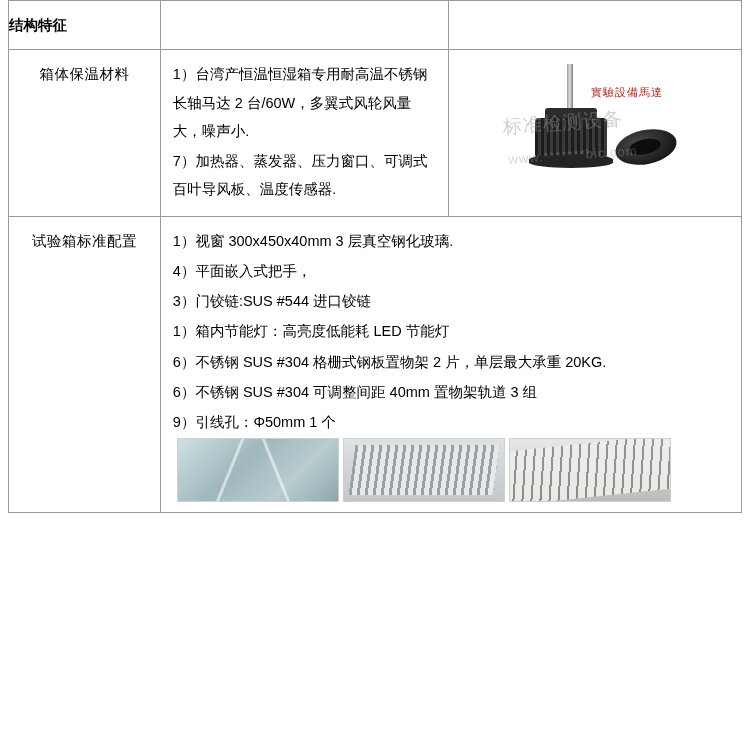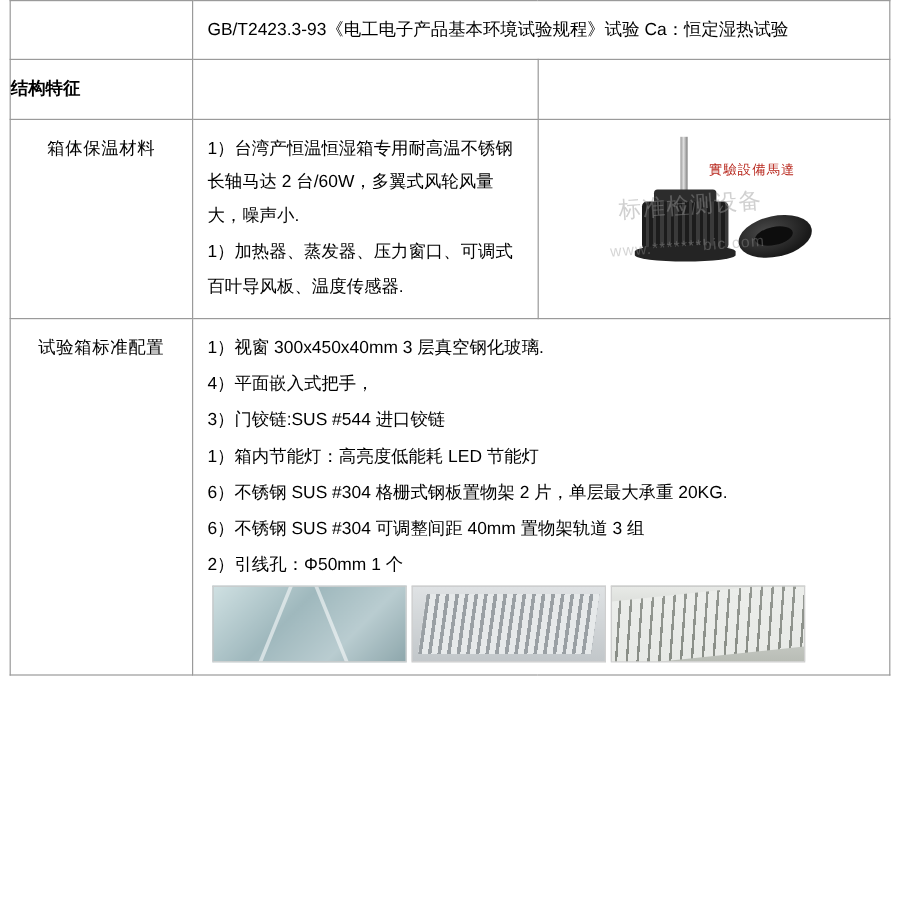--- a/index.html
+++ b/index.html
@@ -59,21 +59,21 @@
     text-indent: 0;
     padding-left: 0;
   }
   .top-cell {
     line-height: 2.1;
     padding-top: 6px;
     padding-bottom: 10px;
   }
   .img-cell {
     padding: 6px;
-    text-align: right;
+    text-align: center;
     vertical-align: middle;
   }
   .img-cell.top-img { vertical-align: middle; }
 
   
   .panel-stack {
     position: relative;
     width: 232px;
     height: 158px;
     margin: 0 auto;
@@ -227,37 +227,33 @@
 
 <div class="page">
   <table class="spec">
     <colgroup>
       <col class="col-label">
       <col class="col-body">
       <col class="col-img">
     </colgroup>
     <tbody>
 
-      <tr>
-        <td></td>
-        <td colspan="2" class="top-cell">GB/T2423.3-93《电工电子产品基本环境试验规程》试验 Ca：恒定湿热试验</td>
-      </tr>
 
       <tr class="section-head">
         <td class="sec-name">结构特征</td>
         <td></td>
         <td></td>
       </tr>
 
 
       <tr>
         <td class="row-label">箱体保温材料</td>
         <td>
           <div class="item">1）台湾产恒温恒湿箱专用耐高温不锈钢长轴马达 2 台/60W，多翼式风轮风量大，噪声小.</div>
-          <div class="item">1）加热器、蒸发器、压力窗口、可调式百叶导风板、温度传感器.</div>
+          <div class="item">7）加热器、蒸发器、压力窗口、可调式百叶导风板、温度传感器.</div>
         </td>
         <td class="img-cell">
           <div class="motor-wrap">
             <div class="motor-shaft"></div>
             <div class="motor-top"></div>
             <div class="motor-body"></div>
             <div class="motor-base"></div>
             <div class="fan-ell"></div>
             <div class="motor-caption">實驗設備馬達</div>
             <div class="watermark">
@@ -270,21 +266,21 @@
 
       <tr>
         <td class="row-label">试验箱标准配置</td>
         <td colspan="2">
           <div class="item">1）视窗 300x450x40mm 3 层真空钢化玻璃.</div>
           <div class="item">4）平面嵌入式把手，</div>
           <div class="item">3）门铰链:SUS #544 进口铰链</div>
           <div class="item">1）箱内节能灯：高亮度低能耗 LED 节能灯</div>
           <div class="item">6）不锈钢 SUS #304 格栅式钢板置物架 2 片，单层最大承重 20KG.</div>
           <div class="item">6）不锈钢 SUS #304 可调整间距 40mm 置物架轨道 3 组</div>
-          <div class="item">2）引线孔：Φ50mm 1 个</div>
+          <div class="item">9）引线孔：Φ50mm 1 个</div>
           <div class="photo-row">
             <div class="photo ph-glass"></div>
             <div class="photo ph-shelf"></div>
             <div class="photo ph-rail"></div>
           </div>
         </td>
       </tr>
     </tbody>
   </table>
 </div>

